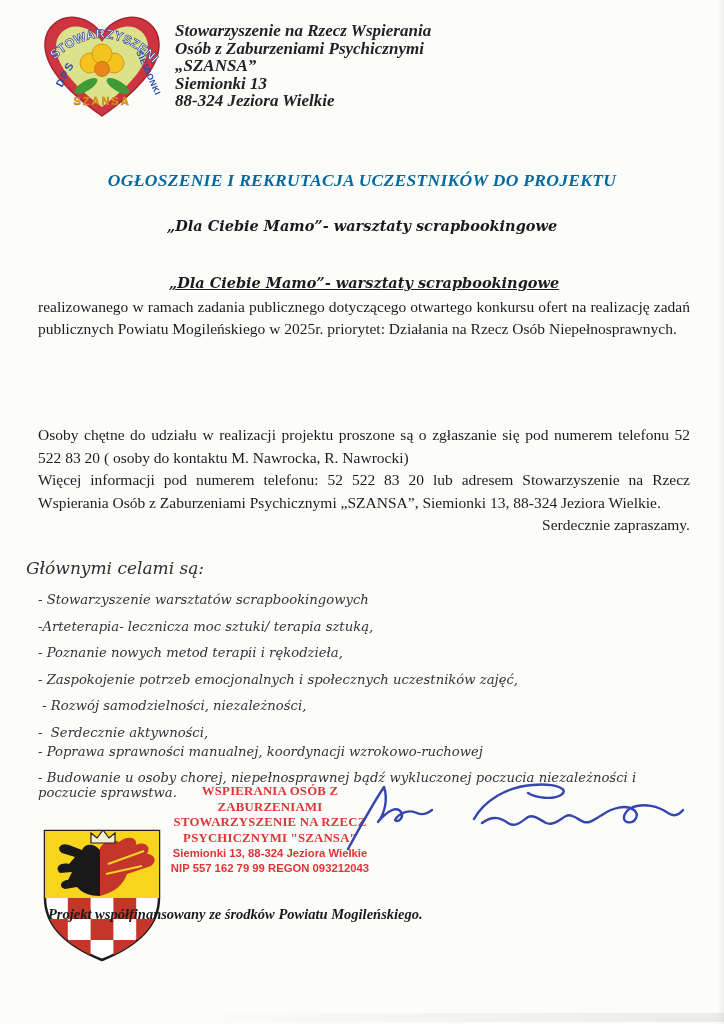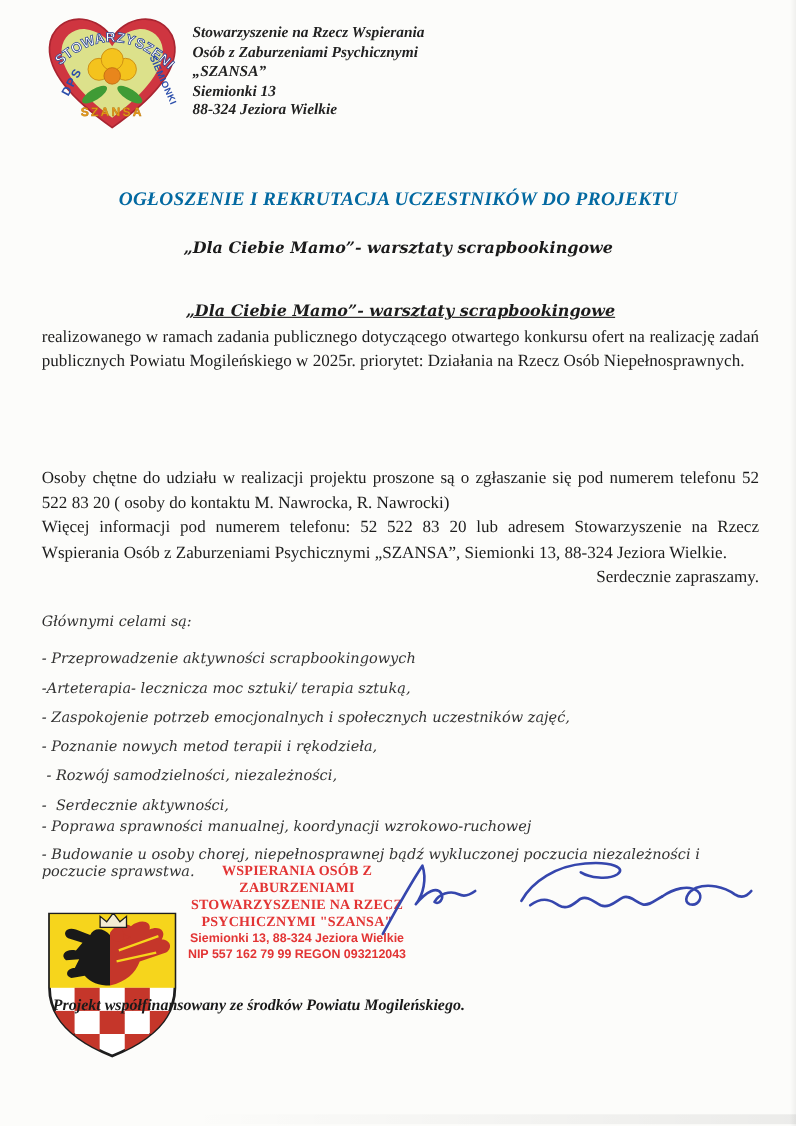--- a/index.html
+++ b/index.html
@@ -21,21 +21,21 @@
   .scan-side{
     position:absolute;top:0;bottom:0;right:0;width:6px;
     background:linear-gradient(to right, rgba(0,0,0,0), rgba(0,0,0,0.05));
   }
 
   
   .logo{position:absolute;left:40px;top:12px;width:124px;height:110px;}
   .address{
     position:absolute;left:175px;top:22px;
     font-weight:bold;font-style:italic;
-    font-size:14px;line-height:17.5px;color:#222;
+    font-size:17px;line-height:17.5px;color:#222;
   }
 
   
   .title{
     position:absolute;left:0;right:0;top:170px;
     text-align:center;font-weight:bold;font-style:italic;
     font-size:17.5px;letter-spacing:.3px;color:#0369a1;
   }
   .subtitle{
     position:absolute;left:0;right:0;top:217px;
@@ -61,23 +61,23 @@
   
   .contact{
     position:absolute;left:38px;right:34px;top:424px;
     font-size:15.5px;line-height:22.5px;
   }
   .contact p{margin:0;text-align:justify;}
   .contact .plain{text-align:right;}
 
   
   .goals-label{
-    position:absolute;left:38px;top:558px;
-    font-family:"DejaVu Serif", serif;
-    font-style:italic;font-size:13px;color:#2e2e2e;
+    position:absolute;left:26px;top:558px;
+    font-family:"DejaVu Serif", serif;
+    font-style:italic;font-size:17px;color:#2e2e2e;
   }
   .goals{
     position:absolute;left:38px;right:40px;top:592px;
     font-family:"DejaVu Serif", serif;
     font-style:italic;font-size:13.2px;color:#333;
   }
   .goals div{margin:0 0 11.5px 0;white-space:pre-wrap;}
   .goals div.tight{margin-bottom:4px;}
 
   
@@ -141,24 +141,24 @@
   </div>
 
   <div class="contact">
     <p>Osoby chętne do udziału w realizacji projektu proszone są o zgłaszanie się pod numerem telefonu 52 522 83 20  ( osoby do kontaktu  M. Nawrocka, R. Nawrocki)</p>
     <p>Więcej informacji pod numerem telefonu: 52 522 83 20 lub adresem Stowarzyszenie na Rzecz Wspierania Osób z Zaburzeniami Psychicznymi „SZANSA”, Siemionki 13, 88-324 Jeziora Wielkie.</p>
     <p class="plain">Serdecznie zapraszamy.</p>
   </div>
 
   <div class="goals-label">Głównymi celami są:</div>
   <div class="goals">
-    <div>- Przeprowadzenie aktywności scrapbookingowych</div>
+    <div>- Stowarzyszenie warsztatów scrapbookingowych</div>
     <div>-Arteterapia- lecznicza moc sztuki/ terapia sztuką,</div>
+    <div>- Poznanie nowych metod terapii i rękodzieła,</div>
     <div>- Zaspokojenie potrzeb emocjonalnych i społecznych uczestników zajęć,</div>
-    <div>- Poznanie nowych metod terapii i rękodzieła,</div>
     <div> - Rozwój samodzielności, niezależności,</div>
     <div class="tight">-  Serdecznie aktywności,</div>
     <div>- Poprawa sprawności manualnej, koordynacji wzrokowo-ruchowej</div>
     <div>- Budowanie u osoby chorej, niepełnosprawnej bądź wykluczonej poczucia niezależności i poczucie sprawstwa.</div>
   </div>
 
   <div class="stamp">
     <div class="s-serif">WSPIERANIA OSÓB Z ZABURZENIAMI</div>
     <div class="s-serif">STOWARZYSZENIE NA RZECZ</div>
     <div class="s-serif">PSYCHICZNYMI "SZANSA"</div>

